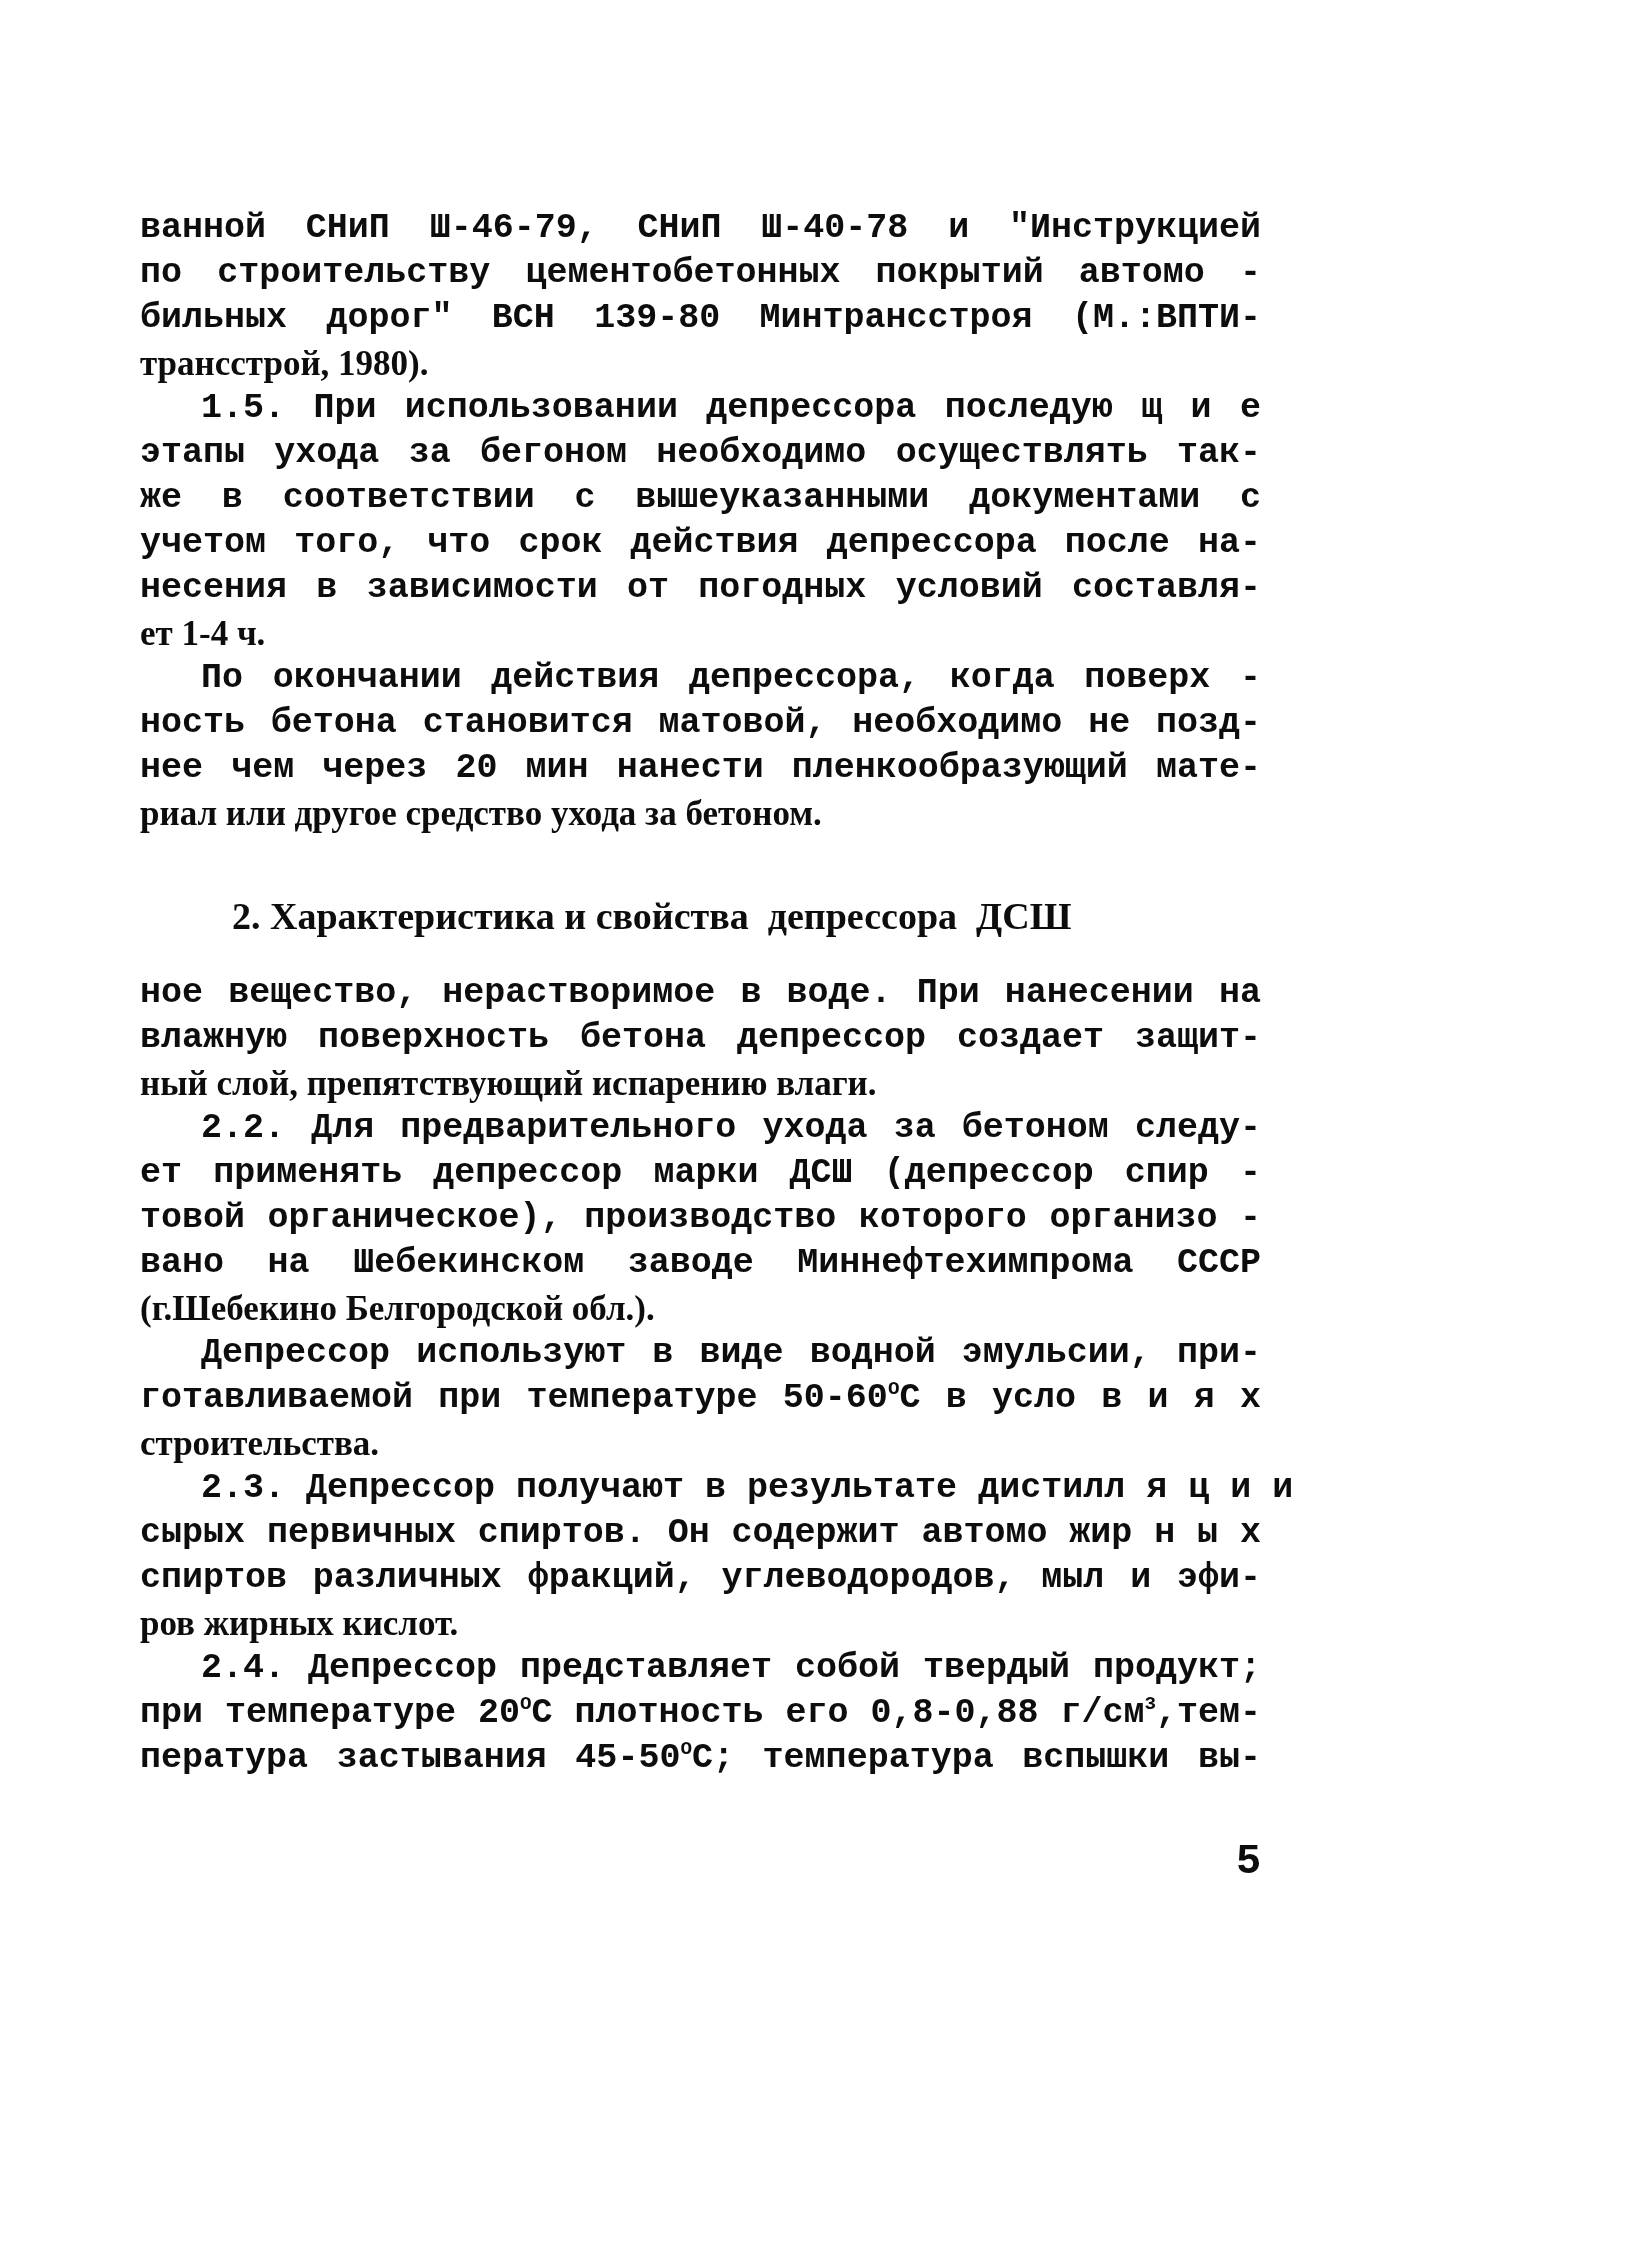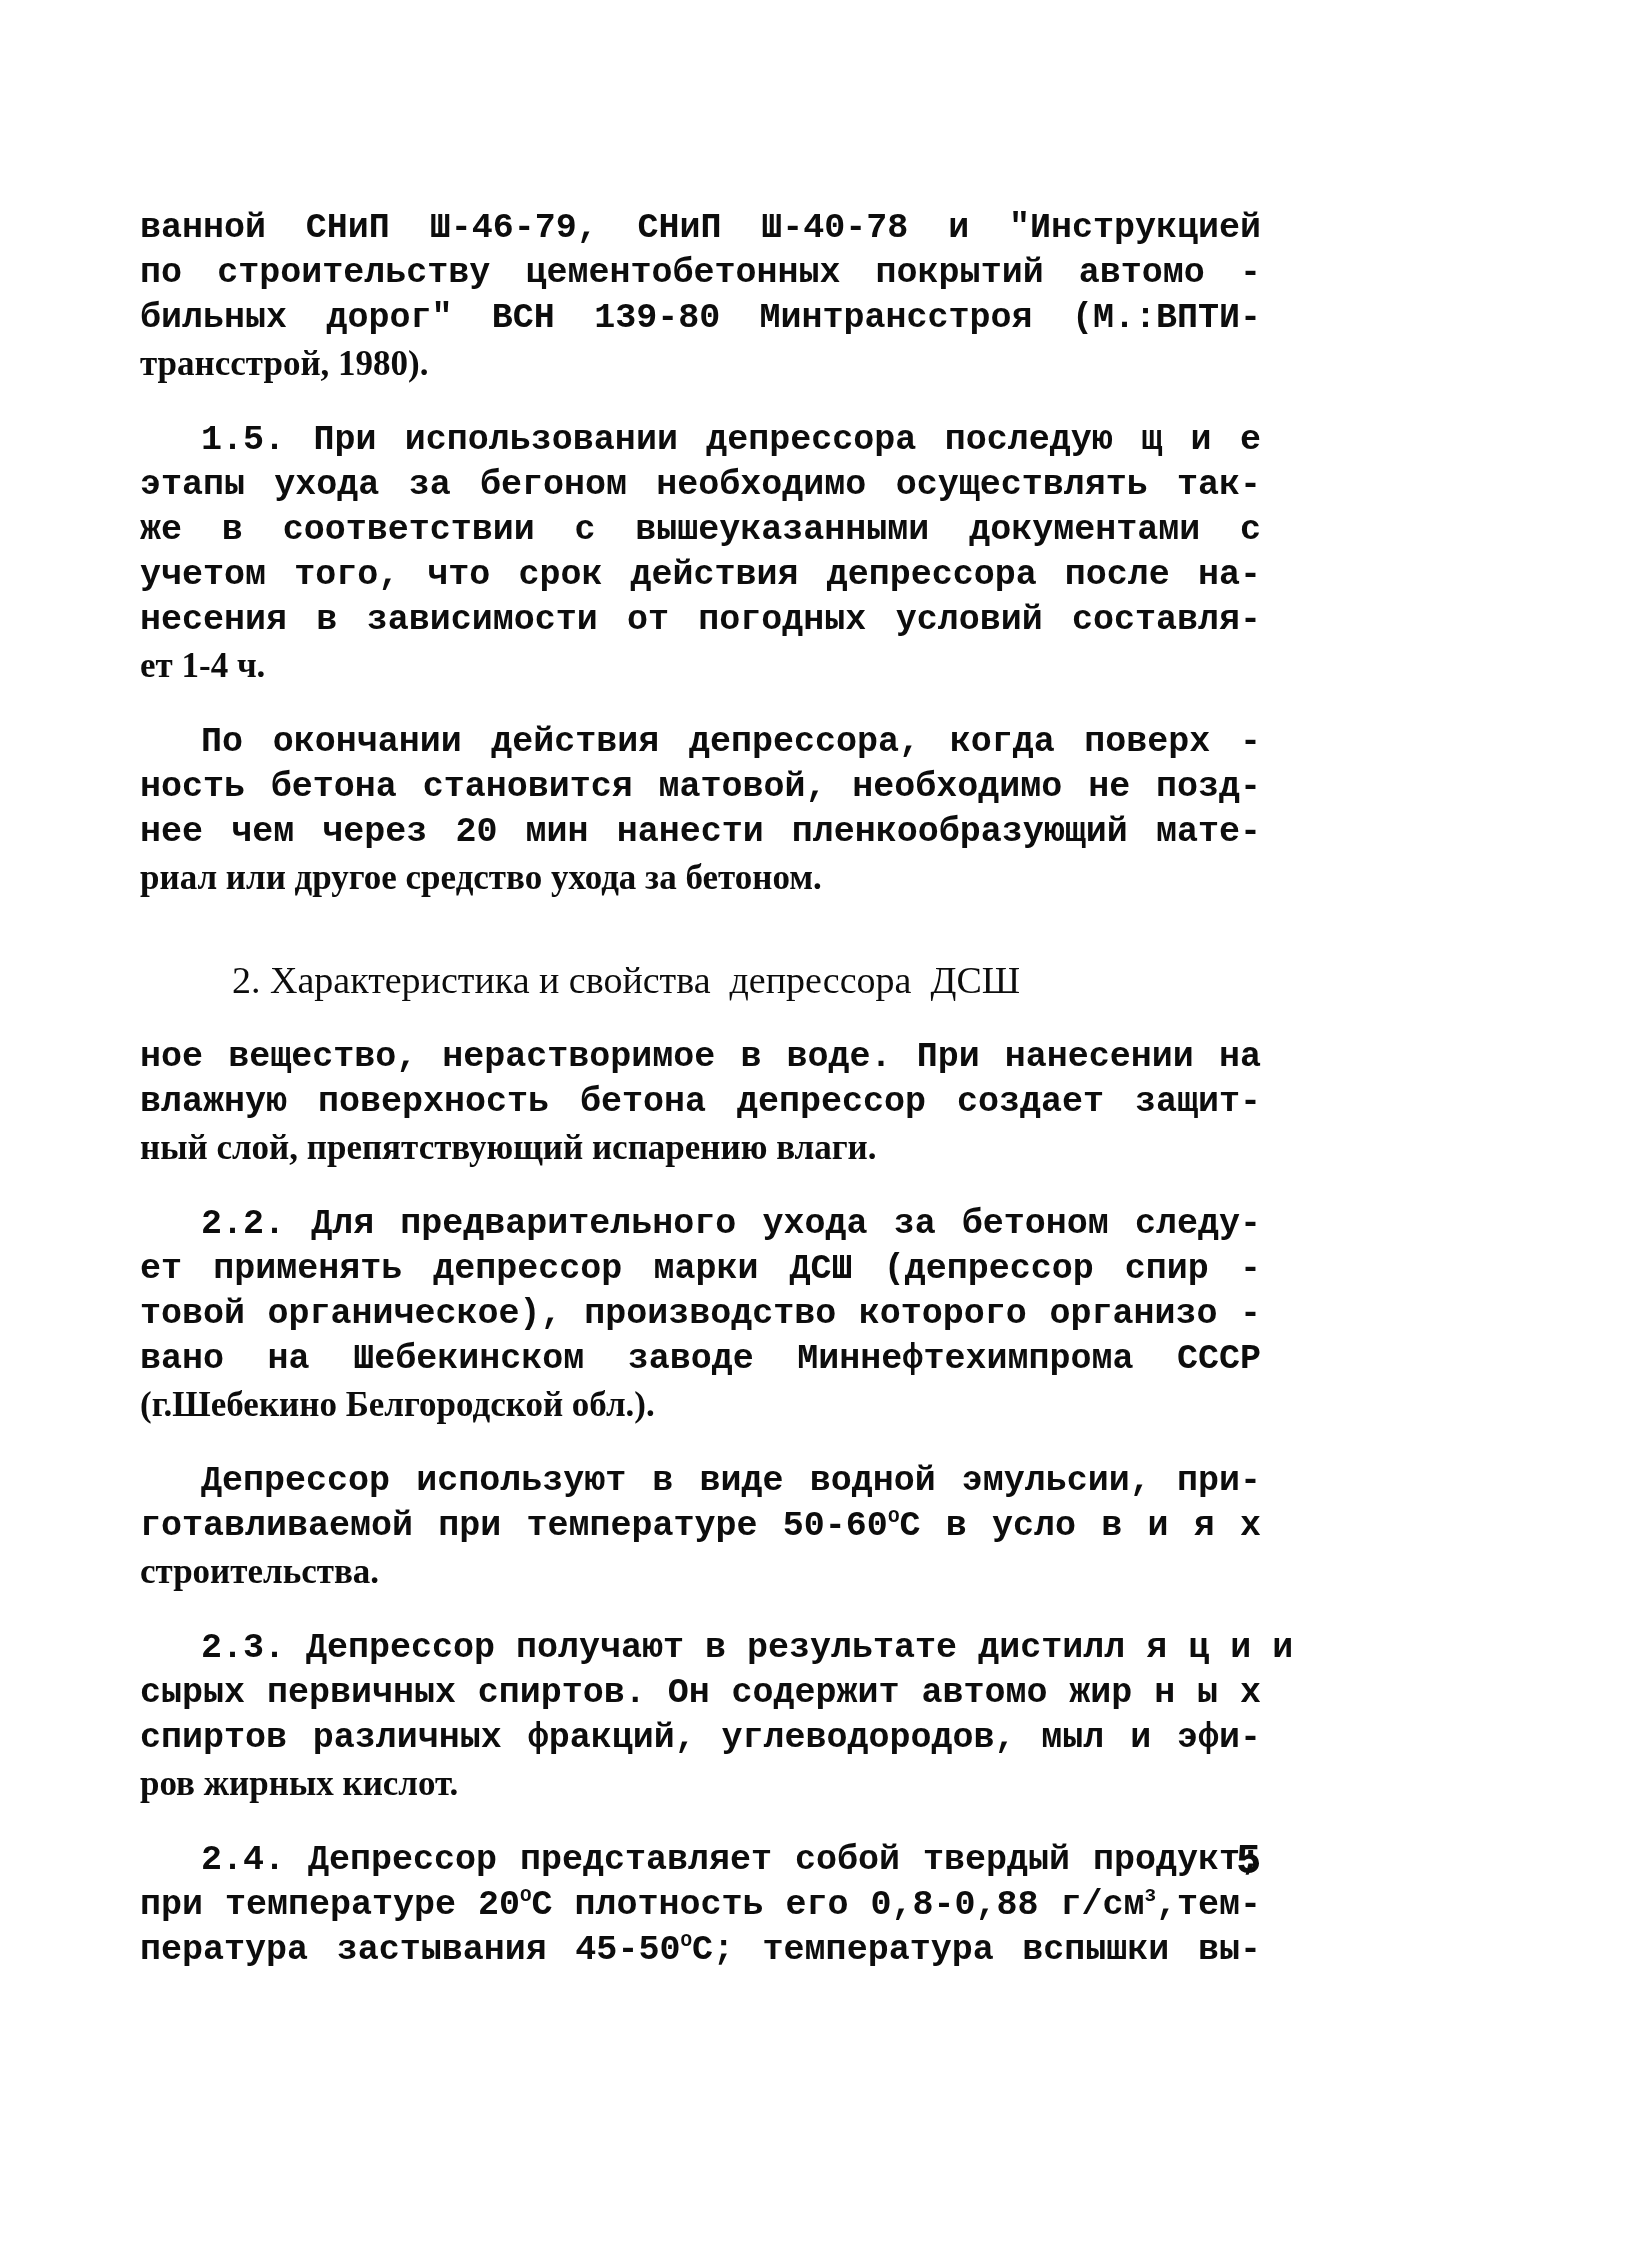--- a/index.html
+++ b/index.html
@@ -9,24 +9,24 @@
     background:#ffffff;overflow:hidden;
     font-family:"Liberation Mono","DejaVu Sans Mono",monospace;
   }
   .page-text{
     position:absolute;left:140px;top:206px;width:1121px;
     font-size:35px;font-weight:bold;line-height:45px;color:#0d0d0d;
   }
   .line{white-space:nowrap;}
   .line.j{text-align:justify;text-align-last:justify;}
   .line.end{text-align:left;font-family:Liberation Serif, serif;}
-  .line.indent{padding-left:61px;margin-top:32px;}
+  .line.indent{padding-left:61px;}
   .heading{
     font-family:"Liberation Serif","DejaVu Serif",serif;
-    font-size:38px;font-weight:normal;line-height:48px;
+    font-size:38px;font-weight:bold;line-height:48px;
     padding-left:92px;white-space:pre;color:#0d0d0d;
   }
   .gap{height:56px;}
   .gap2{height:31px;}
   sup{font-size:0.55em;vertical-align:super;line-height:0;}
   .page-number{
     position:absolute;left:1236px;top:1838px;
     font-size:42px;font-weight:bold;color:#0d0d0d;
     font-family:"Liberation Mono","DejaVu Sans Mono",monospace;
   }

